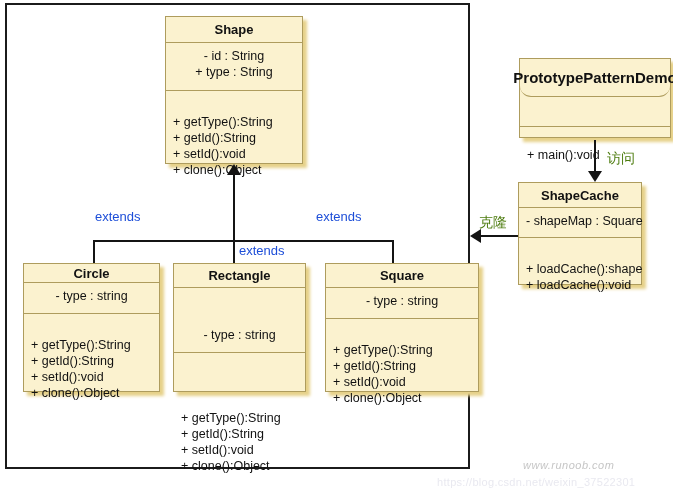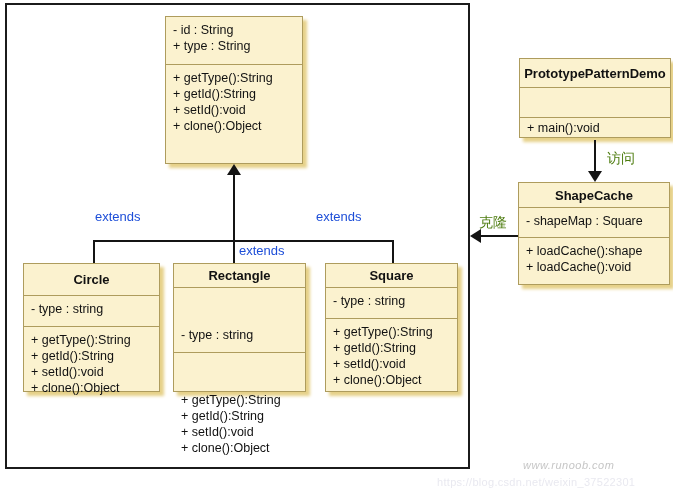--- a/index.html
+++ b/index.html
@@ -24,75 +24,76 @@
     display:flex;flex-direction:column;
   }
   .uml-title{
     font-weight:bold;font-size:13px;color:#111;
     display:flex;align-items:center;justify-content:center;
     border-bottom:1.5px solid var(--box-border);
     white-space:nowrap;flex:0 0 auto;
   }
   .uml-attrs{
     border-bottom:1.5px solid var(--box-border);
-    padding:5px 7px 0 7px;flex:0 0 auto;
+    padding:5px 7px 0 7px;flex:0 0 auto;text-align:center;
   }
-  .uml-methods{padding:5px 7px 0 7px;flex:1 1 auto;}
+  .uml-methods{padding:5px 7px 0 7px;flex:1 1 auto;margin-top:18px;}
   .uml-line{font-size:12.5px;line-height:16px;color:#111;white-space:nowrap;}
   .edge{position:absolute;background:var(--line-color);}
   .arrowhead{position:absolute;width:0;height:0;}
   .arrow-up{border-left:7px solid transparent;border-right:7px solid transparent;border-bottom:11px solid var(--line-color);}
   .arrow-down{border-left:7px solid transparent;border-right:7px solid transparent;border-top:11px solid var(--line-color);}
   .arrow-left{border-top:7px solid transparent;border-bottom:7px solid transparent;border-right:11px solid var(--line-color);}
   .edge-label{position:absolute;font-size:13px;color:#1d4ed8;white-space:nowrap;}
   .cjk-label{position:absolute;font-size:14px;color:#4d7c0f;white-space:nowrap;}
   .watermark-site{position:absolute;font-size:11px;color:#c6c6c6;letter-spacing:0.5px;}
   .watermark-url{position:absolute;font-size:11px;color:#e9e9f0;letter-spacing:0.3px;}
 </style>
 </head>
 <body>
 
 <div class="stage">
 
   <div class="outer-frame" style="left:5px;top:3px;width:465px;height:466px;"></div>
 
   <div class="uml-class" style="left:165px;top:16px;width:138px;height:148px;">
+    <div class="uml-title" style="height:26px;">Shape</div>
     <div class="uml-attrs" style="height:48px;">
       <div class="uml-line">- id : String</div>
       <div class="uml-line">+ type : String</div>
     </div>
     <div class="uml-methods">
       <div class="uml-line">+ getType():String</div>
       <div class="uml-line">+ getId():String</div>
       <div class="uml-line">+ setId():void</div>
       <div class="uml-line">+ clone():Object</div>
     </div>
   </div>
 
   <div class="uml-class" style="left:519px;top:58px;width:152px;height:80px;">
-    <div class="uml-title" style="height:29px;font-size:13px;">PrototypePatternDemo</div>
+    <div class="uml-title" style="height:38px;font-size:15px;border-radius:11px;">PrototypePatternDemo</div>
     <div class="uml-attrs" style="height:30px;"></div>
     <div class="uml-methods" style="padding-top:2px;">
       <div class="uml-line">+ main():void</div>
     </div>
   </div>
 
-  <div class="uml-class" style="left:518px;top:182px;width:152px;height:103px;">
+  <div class="uml-class" style="left:518px;top:182px;width:124px;height:103px;">
     <div class="uml-title" style="height:25px;">ShapeCache</div>
     <div class="uml-attrs" style="height:30px;">
       <div class="uml-line">- shapeMap : Square</div>
     </div>
     <div class="uml-methods">
       <div class="uml-line">+ loadCache():shape</div>
       <div class="uml-line">+ loadCache():void</div>
     </div>
   </div>
 
   <div class="uml-class" style="left:23px;top:263px;width:137px;height:129px;">
-    <div class="uml-title" style="height:32px;">Circle</div>
+    <div class="uml-title" style="height:19px;">Circle</div>
     <div class="uml-attrs" style="height:31px;">
       <div class="uml-line">- type : string</div>
     </div>
     <div class="uml-methods">
       <div class="uml-line">+ getType():String</div>
       <div class="uml-line">+ getId():String</div>
       <div class="uml-line">+ setId():void</div>
       <div class="uml-line">+ clone():Object</div>
     </div>
   </div>
@@ -103,21 +104,21 @@
       <div class="uml-line">- type : string</div>
     </div>
     <div class="uml-methods">
       <div class="uml-line">+ getType():String</div>
       <div class="uml-line">+ getId():String</div>
       <div class="uml-line">+ setId():void</div>
       <div class="uml-line">+ clone():Object</div>
     </div>
   </div>
 
-  <div class="uml-class" style="left:325px;top:263px;width:133px;height:129px;">
+  <div class="uml-class" style="left:325px;top:263px;width:154px;height:129px;">
     <div class="uml-title" style="height:24px;">Square</div>
     <div class="uml-attrs" style="height:31px;">
       <div class="uml-line">- type : string</div>
     </div>
     <div class="uml-methods">
       <div class="uml-line">+ getType():String</div>
       <div class="uml-line">+ getId():String</div>
       <div class="uml-line">+ setId():void</div>
       <div class="uml-line">+ clone():Object</div>
     </div>

